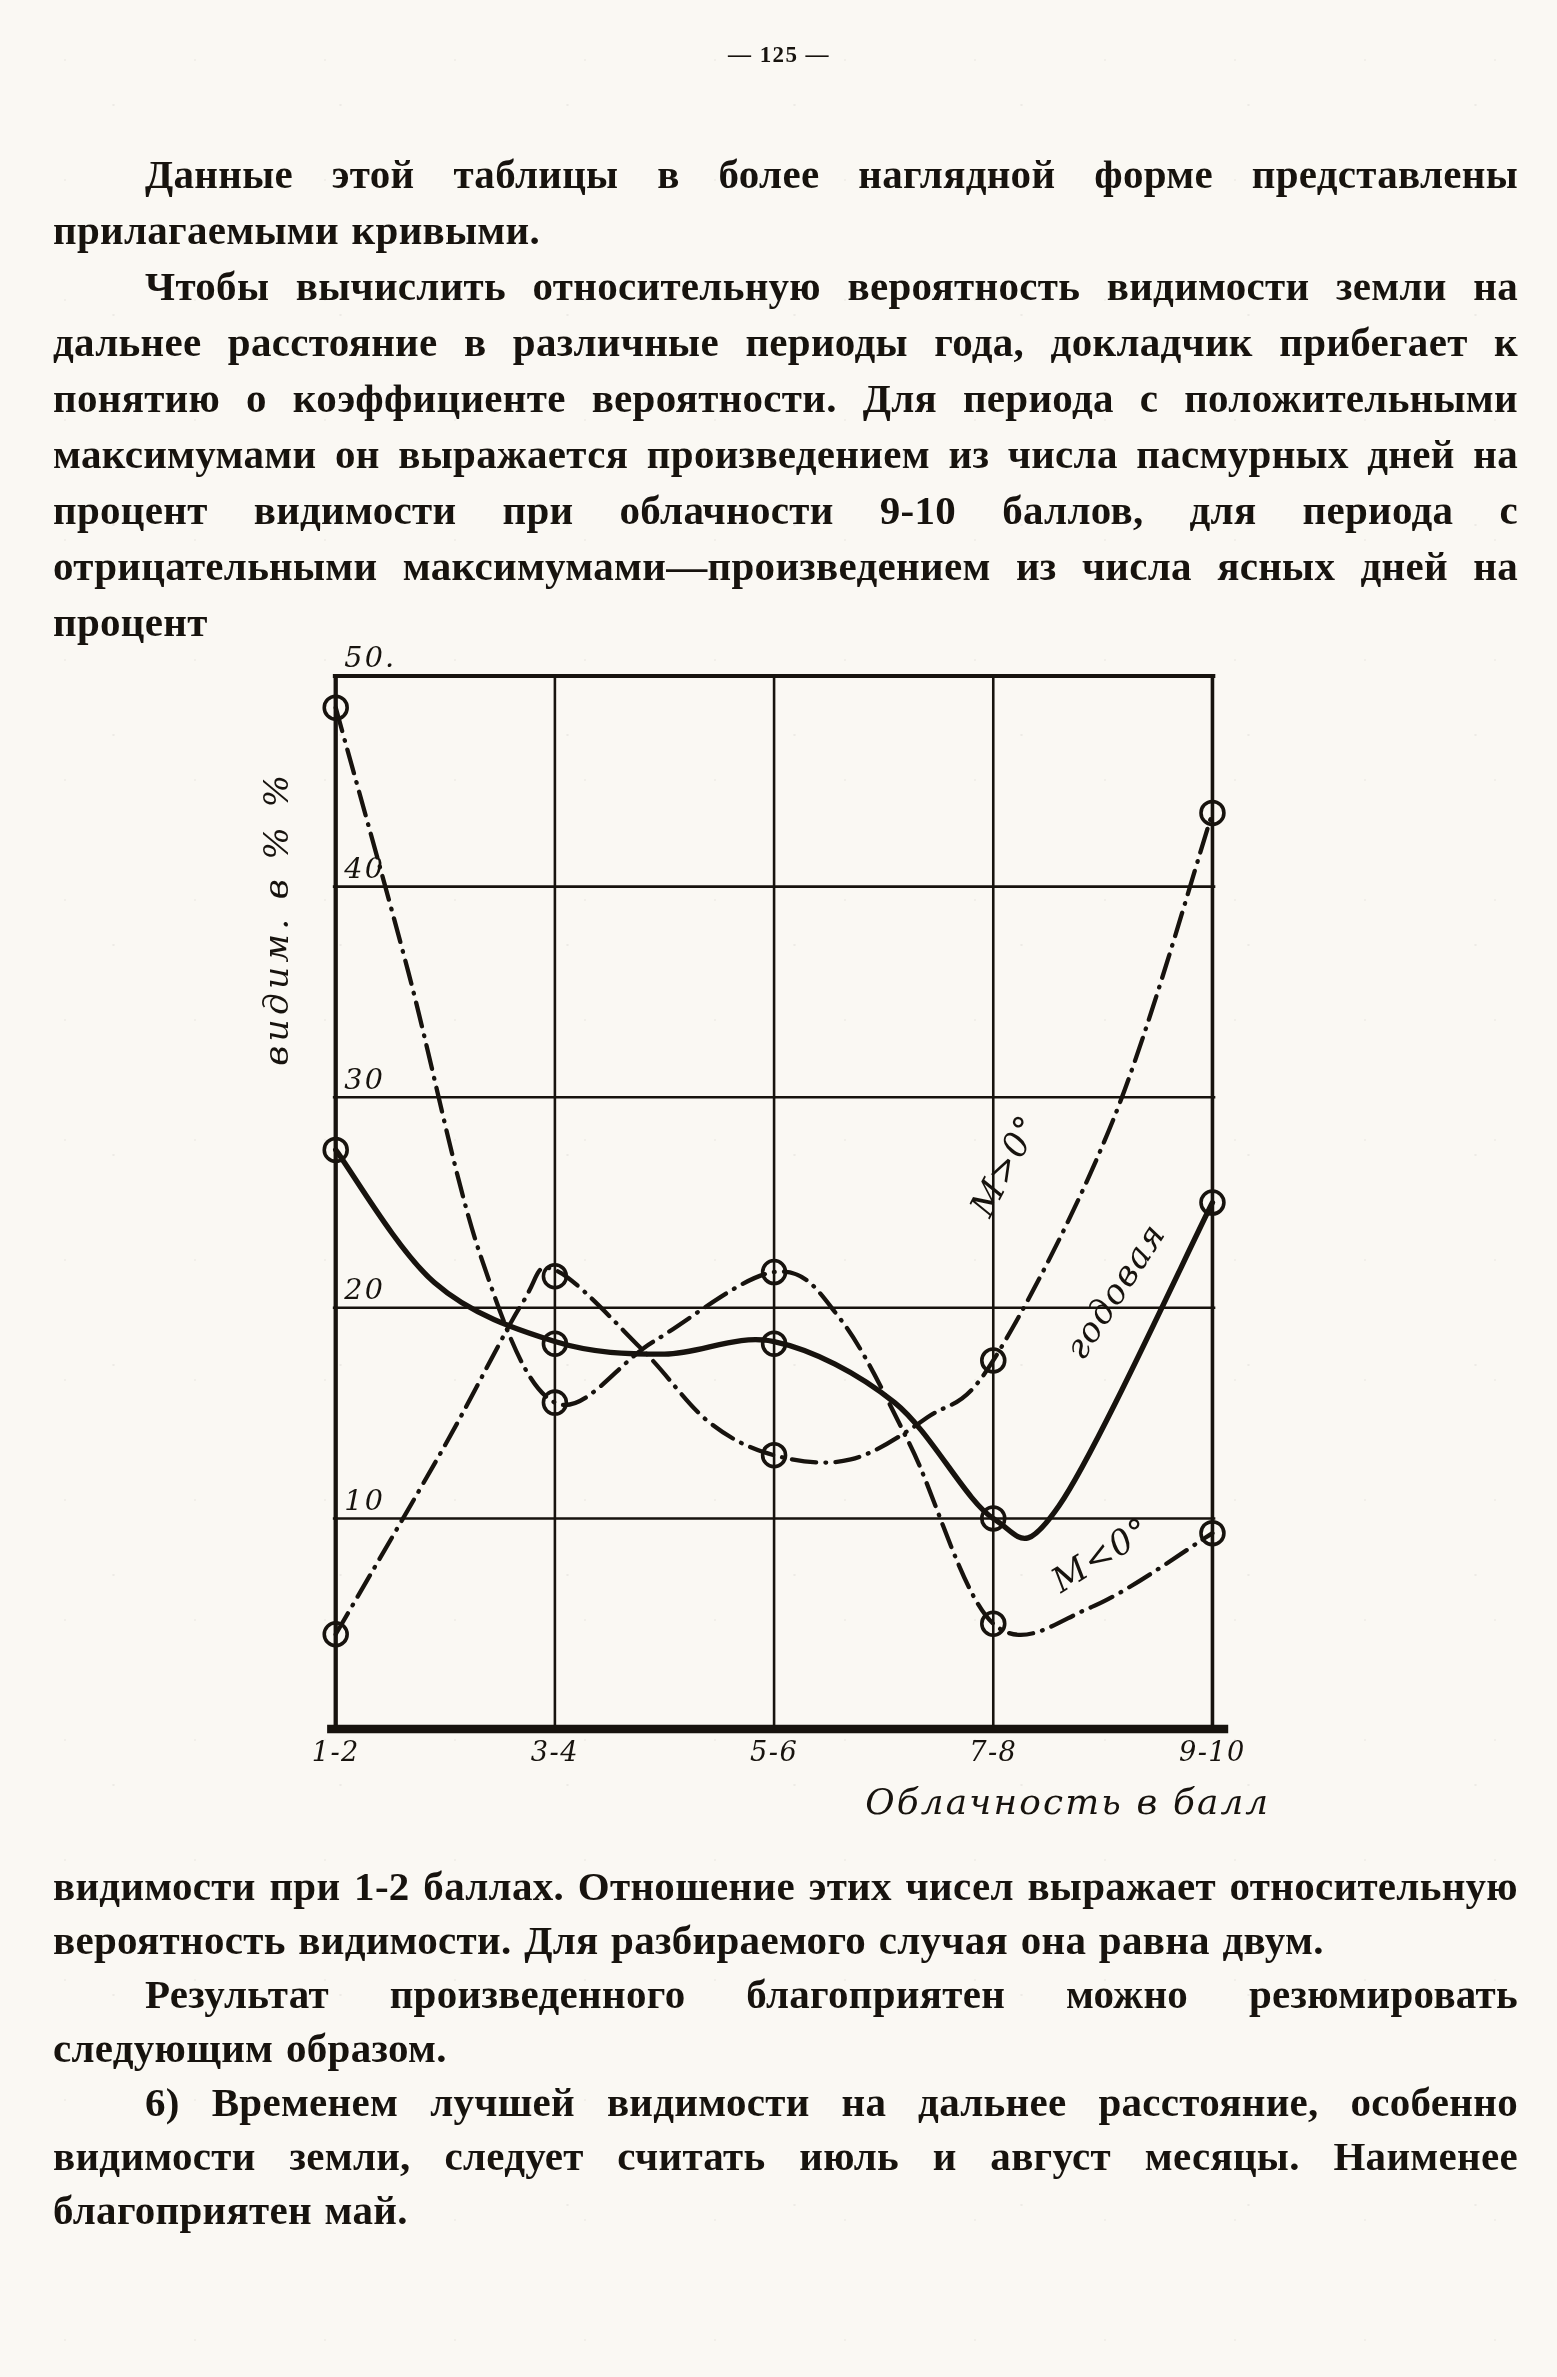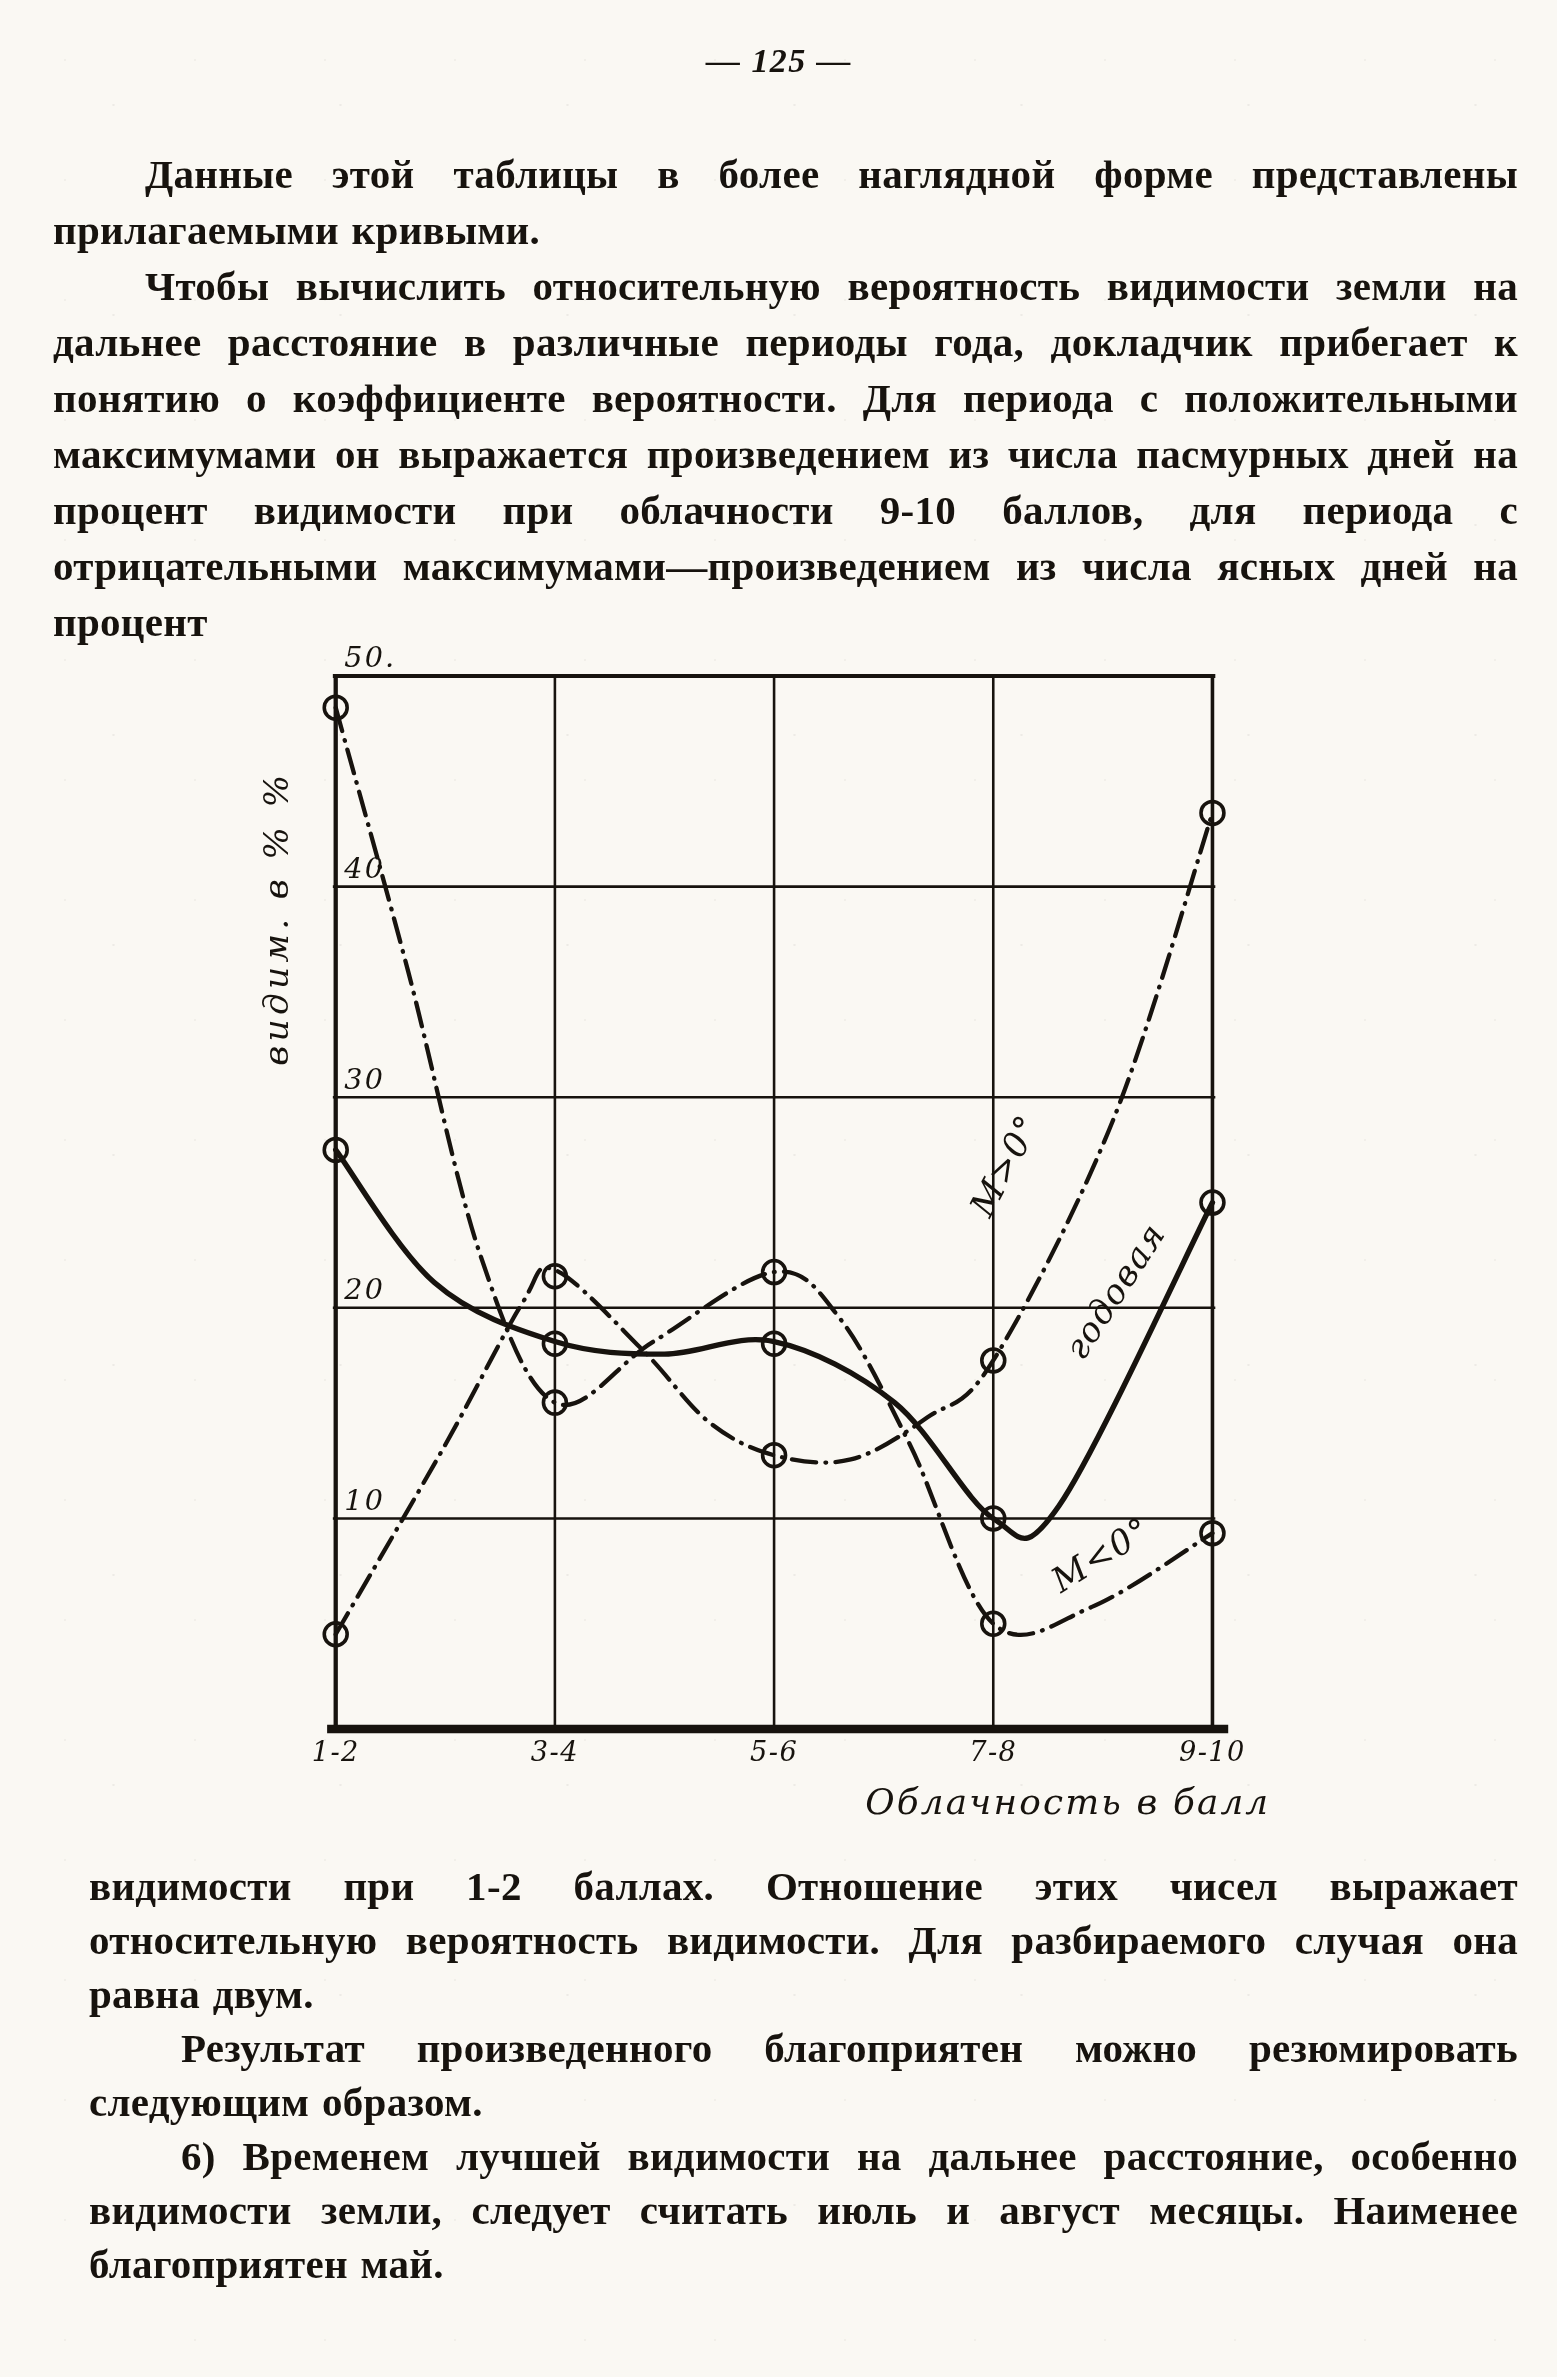--- a/index.html
+++ b/index.html
@@ -10,29 +10,29 @@
     background-image:
       radial-gradient(rgba(30,25,15,0.06) 0.9px, transparent 1.4px),
       radial-gradient(rgba(30,25,15,0.045) 0.7px, transparent 1.3px);
     background-size:227px 210px, 130px 120px;
     color:#17130e;
     font-family:"Liberation Serif", serif;
     overflow:hidden;
   }
   .pagenum{
     position:absolute;top:42px;left:0;width:100%;
-    text-align:center;font-size:34px;font-weight:bold;letter-spacing:1.4px;font-style:italic;
+    text-align:center;font-size:23px;font-weight:bold;letter-spacing:1.4px;
   }
   .textblock{
     position:absolute;left:53px;width:1465px;
     font-size:41px;font-weight:bold;
     text-align:justify;letter-spacing:0.3px;word-spacing:2.1px;
   }
   .textblock p{margin:0;line-height:56px;}
-  .textblock.lower p{line-height:54px;margin-left:36px;}
+  .textblock.lower p{line-height:54px;}
   .textblock p.indent{text-indent:92px;}
   .toptext{top:146px;}
   .lowertext{top:1859px;}
   .chartwrap{position:absolute;left:244px;top:603px;width:1053px;height:1275px;}
   svg text{font-family:"DejaVu Serif", serif;font-style:italic;fill:#17130e;}
 </style>
 </head>
 <body>
 
 <div class="page">

